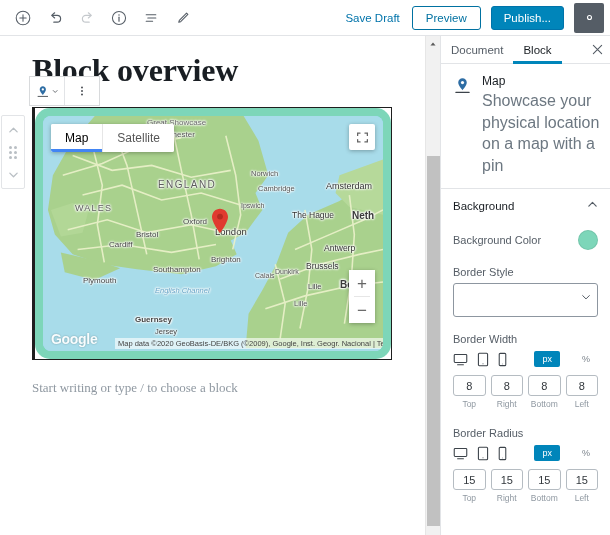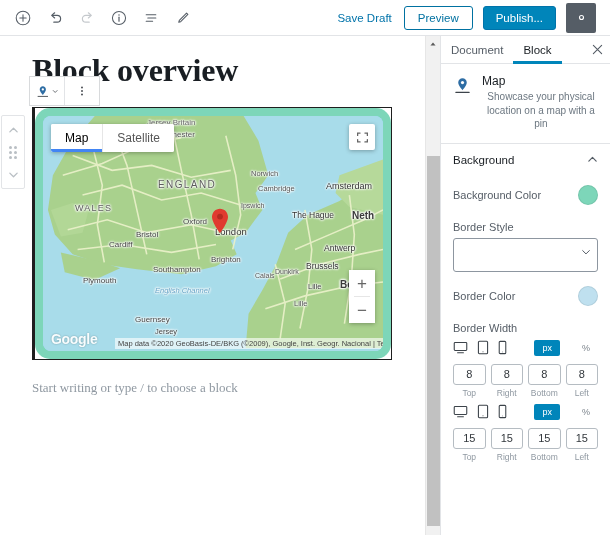--- a/index.html
+++ b/index.html
@@ -18,21 +18,21 @@
     position:absolute; left:0; top:0; width:610px; height:36px;
     background:#fff; border-bottom:1px solid #e2e4e7;
     display:flex; align-items:center;
   }
   .tb-left { display:flex; align-items:center; padding-left:8px; gap:2px; }
   .tb-btn {
     width:30px; height:30px; display:flex; align-items:center; justify-content:center;
     background:transparent; border:none; cursor:pointer; color:#555d66;
   }
   .tb-btn.disabled { color:#c5c9cd; }
-  .tb-right { margin-left:auto; display:flex; align-items:center; gap:10px; padding-right:14px; }
+  .tb-right { margin-left:auto; display:flex; align-items:center; gap:10px; padding-right:6px; }
   .link-btn {
     background:none; border:none; color:#0073aa; font-size:11.5px; cursor:pointer;
     font-family:"Liberation Sans", sans-serif; padding:4px 2px;
   }
   .preview-btn {
     border:1px solid #0071a1; color:#0071a1; background:#fff;
     font-size:11.5px; padding:5px 13px; border-radius:3px; cursor:pointer;
     font-family:"Liberation Sans", sans-serif;
   }
   .publish-btn {
@@ -167,21 +167,21 @@
     font-family:"Liberation Sans", sans-serif;
   }
   .sb-tab.active { color:#191e23; box-shadow:inset 0 -3px 0 #0085ba; }
   .sb-close {
     margin-left:auto; width:26px; height:26px; border:none; background:none;
     cursor:pointer; color:#555d66; display:flex; align-items:center; justify-content:center;
   }
   .blockcard { display:flex; gap:9px; padding:10px 10px 12px 12px; }
   .blockcard-icon { flex:0 0 20px; padding-top:2px; }
   .bc-title { font-size:12px; color:#191e23; margin-bottom:2px; }
-  .bc-desc { font-size:10px; color:#6c7781; line-height:1.35;text-align:center; }
+  .bc-desc { font-size:16px; color:#6c7781; line-height:1.35; }
 
   .panel-head {
     display:flex; align-items:center; justify-content:space-between;
     padding:10px 12px; font-size:11.5px; color:#191e23;
     border-top:1px solid #e2e4e7; cursor:pointer; background:#fff;
   }
   .panel-body { padding:2px 12px 10px 12px; }
   .field-label { font-size:11px; color:#555d66; margin:10px 0 5px; }
   .row-between { display:flex; align-items:center; justify-content:space-between; }
   .swatch {
@@ -356,34 +356,34 @@
                 <path d="M255 135 L290 120 L325 105 L344 95"></path>
                 <path d="M240 165 L280 150 L320 140 L344 135"></path>
                 <path d="M225 195 L265 182 L310 172 L344 168"></path>
                 <path d="M265 95 L272 135 L268 175 L260 215"></path>
                 <path d="M310 80 L315 120 L312 165 L305 210"></path>
                 <path d="M235 150 L245 190 L240 225"></path>
               </g>
             </svg>
 
             <div id="maplabels">
-                <div class="maplabel" style="left: 104px; top: 2px; font-size: 8px; font-weight: normal; color: rgb(107, 107, 107);">Jersey Britain</div>
+                <div class="maplabel" style="left: 104px; top: 2px; font-size: 8px; font-weight: normal; color: rgb(107, 107, 107);">Great Showcase</div>
                 <div class="maplabel" style="left: 110px; top: 14px; font-size: 8px; font-weight: normal; color: rgb(85, 85, 85);">Manchester</div>
                 <div class="maplabel" style="left: 115px; top: 63px; font-size: 10px; font-weight: normal; color: rgb(92, 92, 92); letter-spacing: 1.4px;">ENGLAND</div>
                 <div class="maplabel" style="left: 32px; top: 87px; font-size: 9px; font-weight: normal; color: rgb(92, 92, 92); letter-spacing: 1.2px;">WALES</div>
                 <div class="maplabel" style="left: 195px; top: 68px; font-size: 7.5px; font-weight: normal; color: rgb(85, 85, 85); padding-left: 20px;">Cambridge</div>
                 <div class="maplabel" style="left: 140px; top: 101px; font-size: 8px; font-weight: normal; color: rgb(68, 68, 68);">Oxford</div>
                 <div class="maplabel" style="left: 172px; top: 110px; font-size: 9.5px; font-weight: normal; color: rgb(51, 51, 51);">London</div>
                 <div class="maplabel" style="left: 93px; top: 114px; font-size: 8px; font-weight: normal; color: rgb(68, 68, 68);">Bristol</div>
                 <div class="maplabel" style="left: 66px; top: 124px; font-size: 8px; font-weight: normal; color: rgb(68, 68, 68);">Cardiff</div>
                 <div class="maplabel" style="left: 168px; top: 139px; font-size: 8px; font-weight: normal; color: rgb(68, 68, 68);">Brighton</div>
                 <div class="maplabel" style="left: 110px; top: 149px; font-size: 8px; font-weight: normal; color: rgb(68, 68, 68);">Southampton</div>
                 <div class="maplabel" style="left: 40px; top: 160px; font-size: 8px; font-weight: normal; color: rgb(68, 68, 68);">Plymouth</div>
                 <div class="maplabel" style="left: 112px; top: 170px; font-size: 7.5px; font-weight: normal; color: rgb(106, 166, 200); font-style: italic;">English Channel</div>
-                <div class="maplabel" style="left: 92px; top: 199px; font-size: 8px; font-weight: normal; color: rgb(68, 68, 68);">Guernsey</div>
+                <div class="maplabel" style="left: 92px; top: 199px; font-size: 8px; font-weight: bold; color: rgb(68, 68, 68);">Guernsey</div>
                 <div class="maplabel" style="left: 112px; top: 211px; font-size: 7.5px; font-weight: normal; color: rgb(68, 68, 68);">Jersey</div>
                 <div class="maplabel" style="left: 283px; top: 65px; font-size: 9px; font-weight: normal; color: rgb(51, 51, 51);">Amsterdam</div>
                 <div class="maplabel" style="left: 249px; top: 94px; font-size: 8.5px; font-weight: normal; color: rgb(51, 51, 51);">The Hague</div>
                 <div class="maplabel" style="left: 309px; top: 94px; font-size: 10px; font-weight: bold; color: rgb(58, 58, 58);">Neth</div>
                 <div class="maplabel" style="left: 281px; top: 127px; font-size: 8.5px; font-weight: normal; color: rgb(51, 51, 51);">Antwerp</div>
                 <div class="maplabel" style="left: 263px; top: 145px; font-size: 8.5px; font-weight: normal; color: rgb(51, 51, 51);">Brussels</div>
                 <div class="maplabel" style="left: 297px; top: 163px; font-size: 10px; font-weight: bold; color: rgb(58, 58, 58);">Be</div>
                 <div class="maplabel" style="left: 265px; top: 166px; font-size: 7.5px; font-weight: normal; color: rgb(68, 68, 68);">Lille</div>
                 <div class="maplabel" style="left: 232px; top: 152px; font-size: 7px; font-weight: normal; color: rgb(85, 85, 85);">Dunkirk</div>
                 <div class="maplabel" style="left: 212px; top: 156px; font-size: 7px; font-weight: normal; color: rgb(85, 85, 85);">Calais</div>
@@ -484,24 +484,20 @@
       <div class="field-label" style="margin-top:16px">Border Style</div>
       <div class="sel-wrap">
         <select class="sel" id="borderStyleSel"><option value="None">None</option><option value="Solid" selected="">Solid</option><option value="Dashed">Dashed</option><option value="Dotted">Dotted</option><option value="Double">Double</option><option value="Groove">Groove</option><option value="Inset">Inset</option><option value="Outset">Outset</option><option value="Ridge">Ridge</option></select>
         <span class="sel-chev">
           <svg width="10" height="10" viewBox="0 0 12 12">
               <path d="M2 4.3 L6 8.3 L10 4.3" fill="none" stroke="#555d66" stroke-width="1.2" stroke-linecap="round" stroke-linejoin="round"></path>
             </svg>
         </span>
       </div>
 
-      <div class="row-between" style="margin-top:14px">
-        <span class="field-label" style="margin:0">Border Color</span>
-        <span class="swatch" id="bcSwatch" style="background: rgb(191, 224, 239);"></span>
-      </div>
 
       <div class="field-label" style="margin-top:16px">Border Width</div>
       <div class="device-row">
         <div class="devices">
           <span class="dev">
             <svg width="15" height="15" viewBox="0 0 18 18">
                 <rect x="1.5" y="3" width="15" height="9.5" rx="1" fill="none" stroke="#3c434a" stroke-width="1.3"></rect>
                 <path d="M5.5 15.3h7" stroke="#3c434a" stroke-width="1.3" stroke-linecap="round"></path>
               </svg>
           </span>
@@ -523,20 +519,21 @@
           <button class="unit">%</button>
         </div>
       </div>
       <div class="spin-row" id="bwRow">
           <div class="spin"><input type="text" value="8" style=""><span>Top</span></div>
           <div class="spin"><input type="text" value="8" style=""><span>Right</span></div>
           <div class="spin"><input type="text" value="8" style=""><span>Bottom</span></div>
           <div class="spin"><input type="text" value="8" style=""><span>Left</span></div>
         </div>
 
+      <div class="field-label" style="margin-top:18px">Border Radius</div>
       <div class="device-row">
         <div class="devices">
           <span class="dev">
             <svg width="15" height="15" viewBox="0 0 18 18">
                 <rect x="1.5" y="3" width="15" height="9.5" rx="1" fill="none" stroke="#3c434a" stroke-width="1.3"></rect>
                 <path d="M5.5 15.3h7" stroke="#3c434a" stroke-width="1.3" stroke-linecap="round"></path>
               </svg>
           </span>
           <span class="dev">
             <svg width="12" height="15" viewBox="0 0 14 18">

